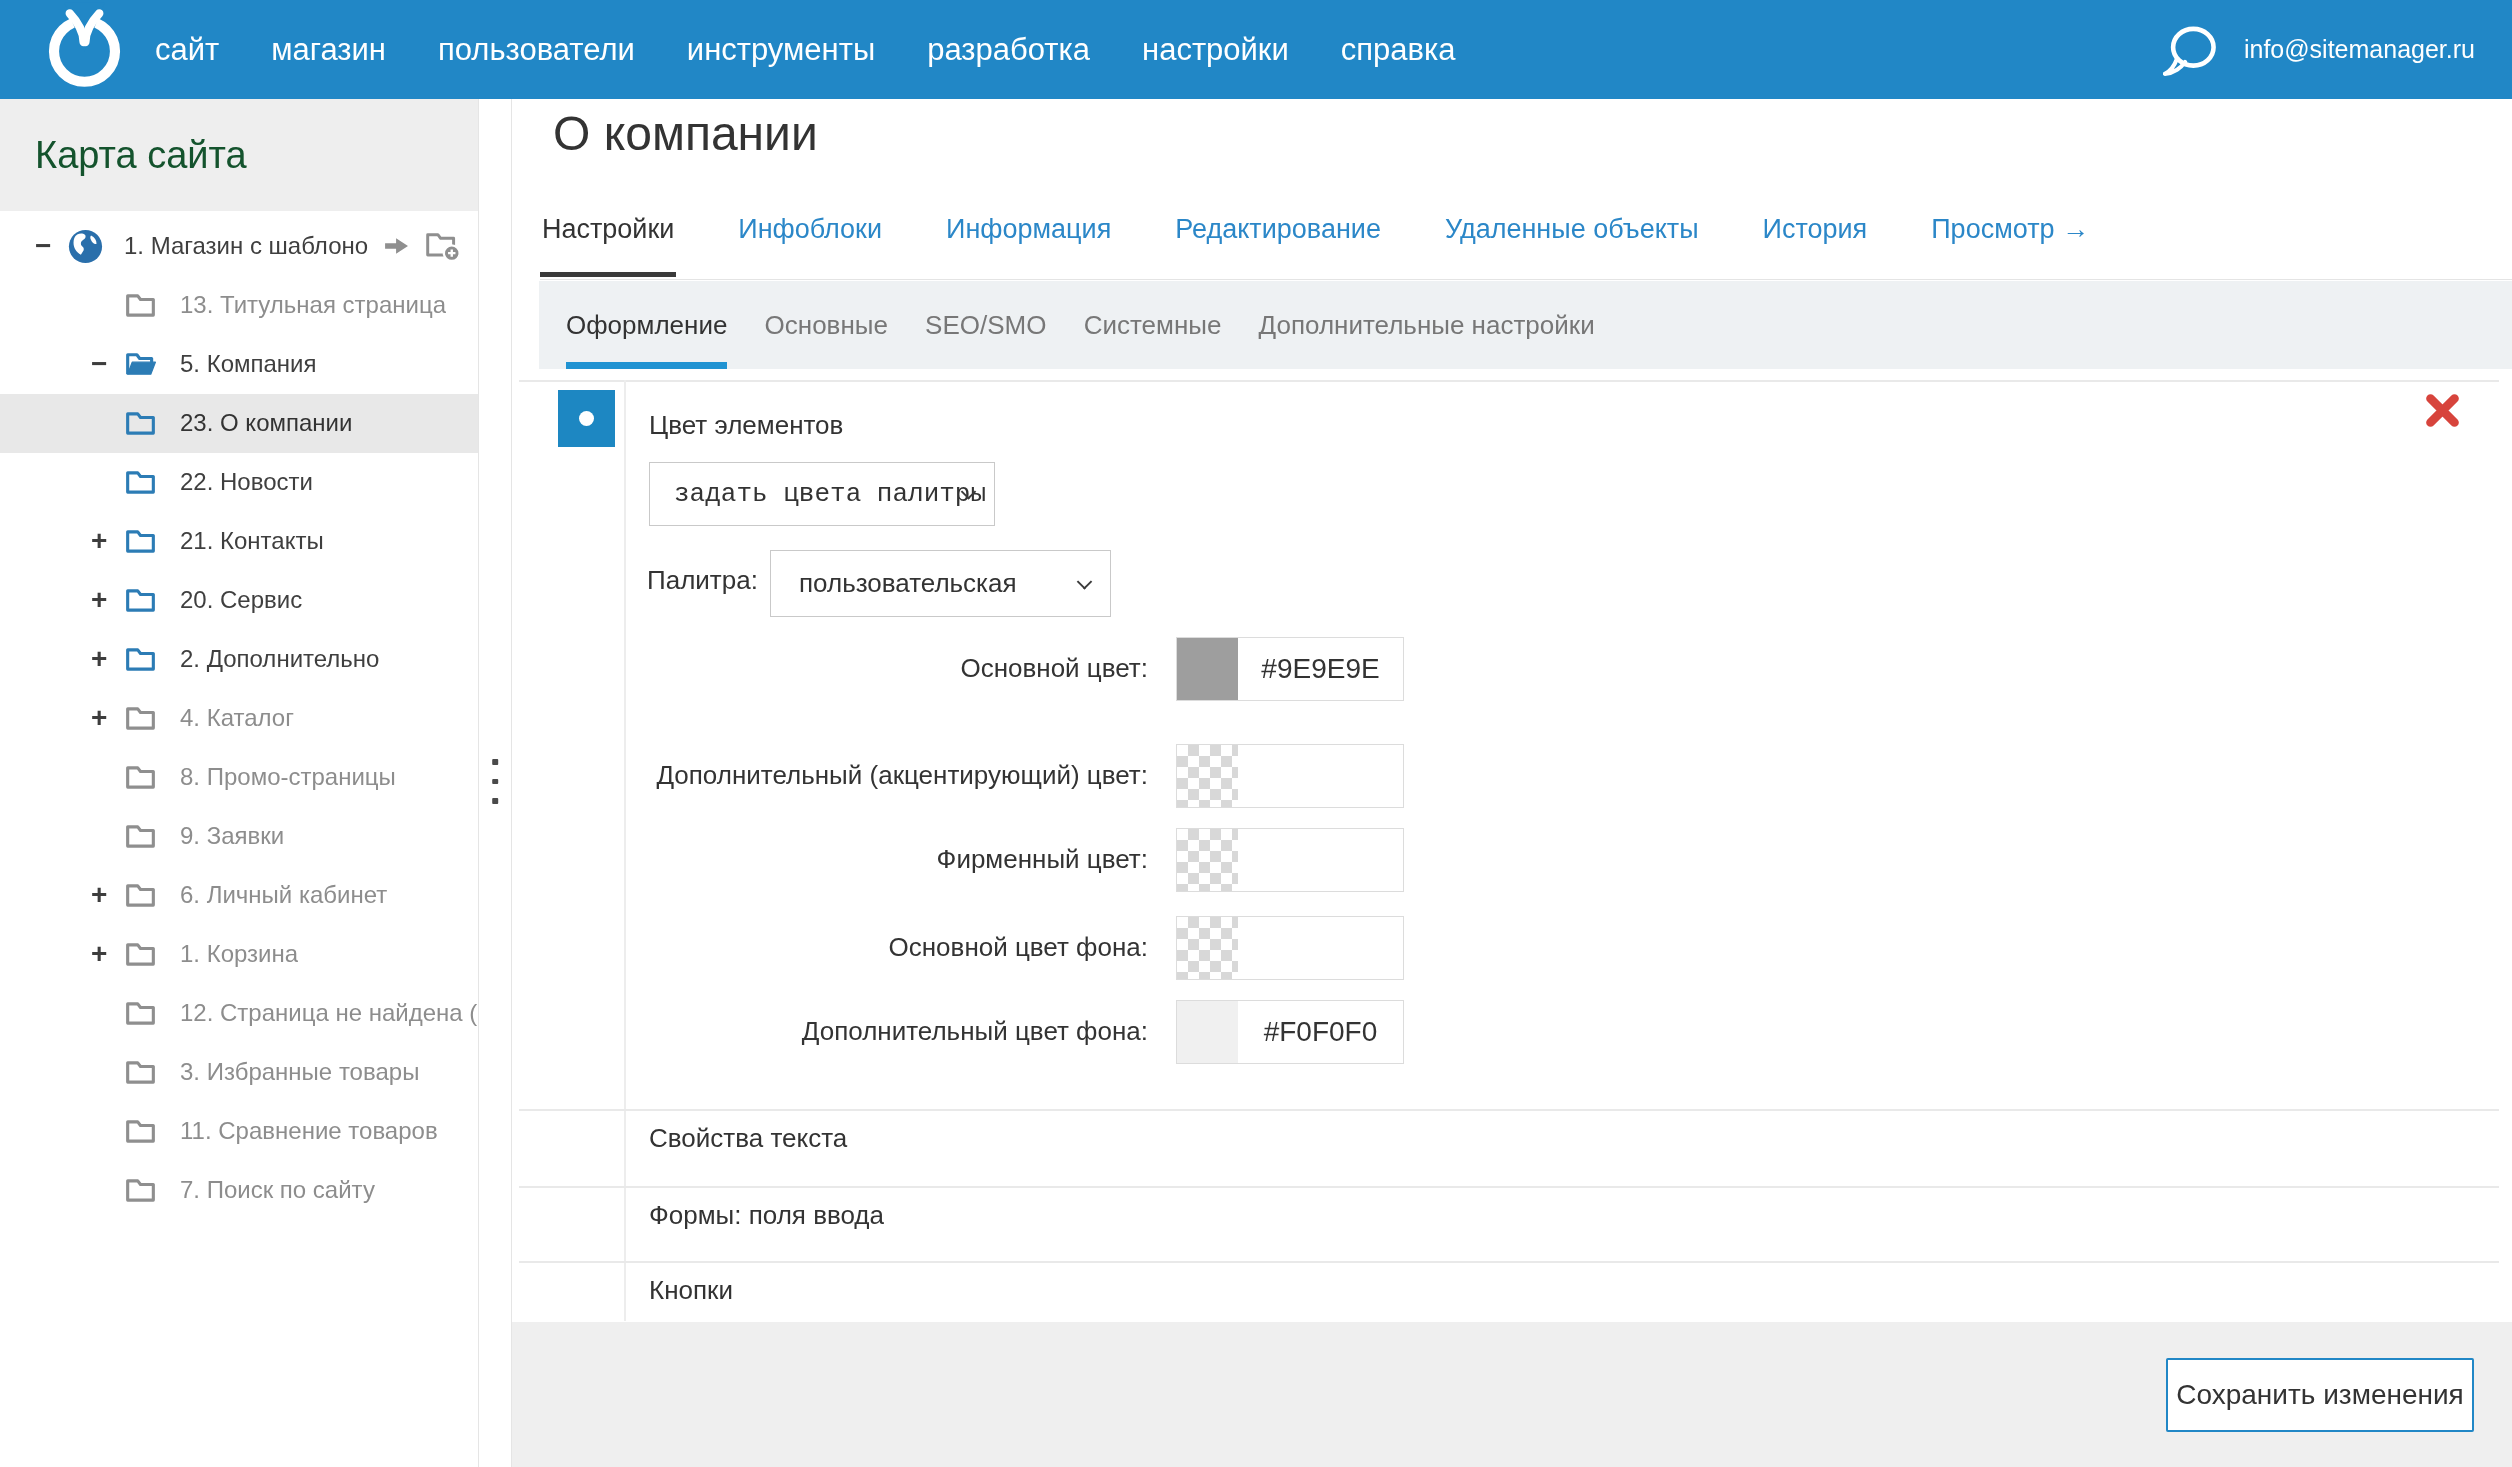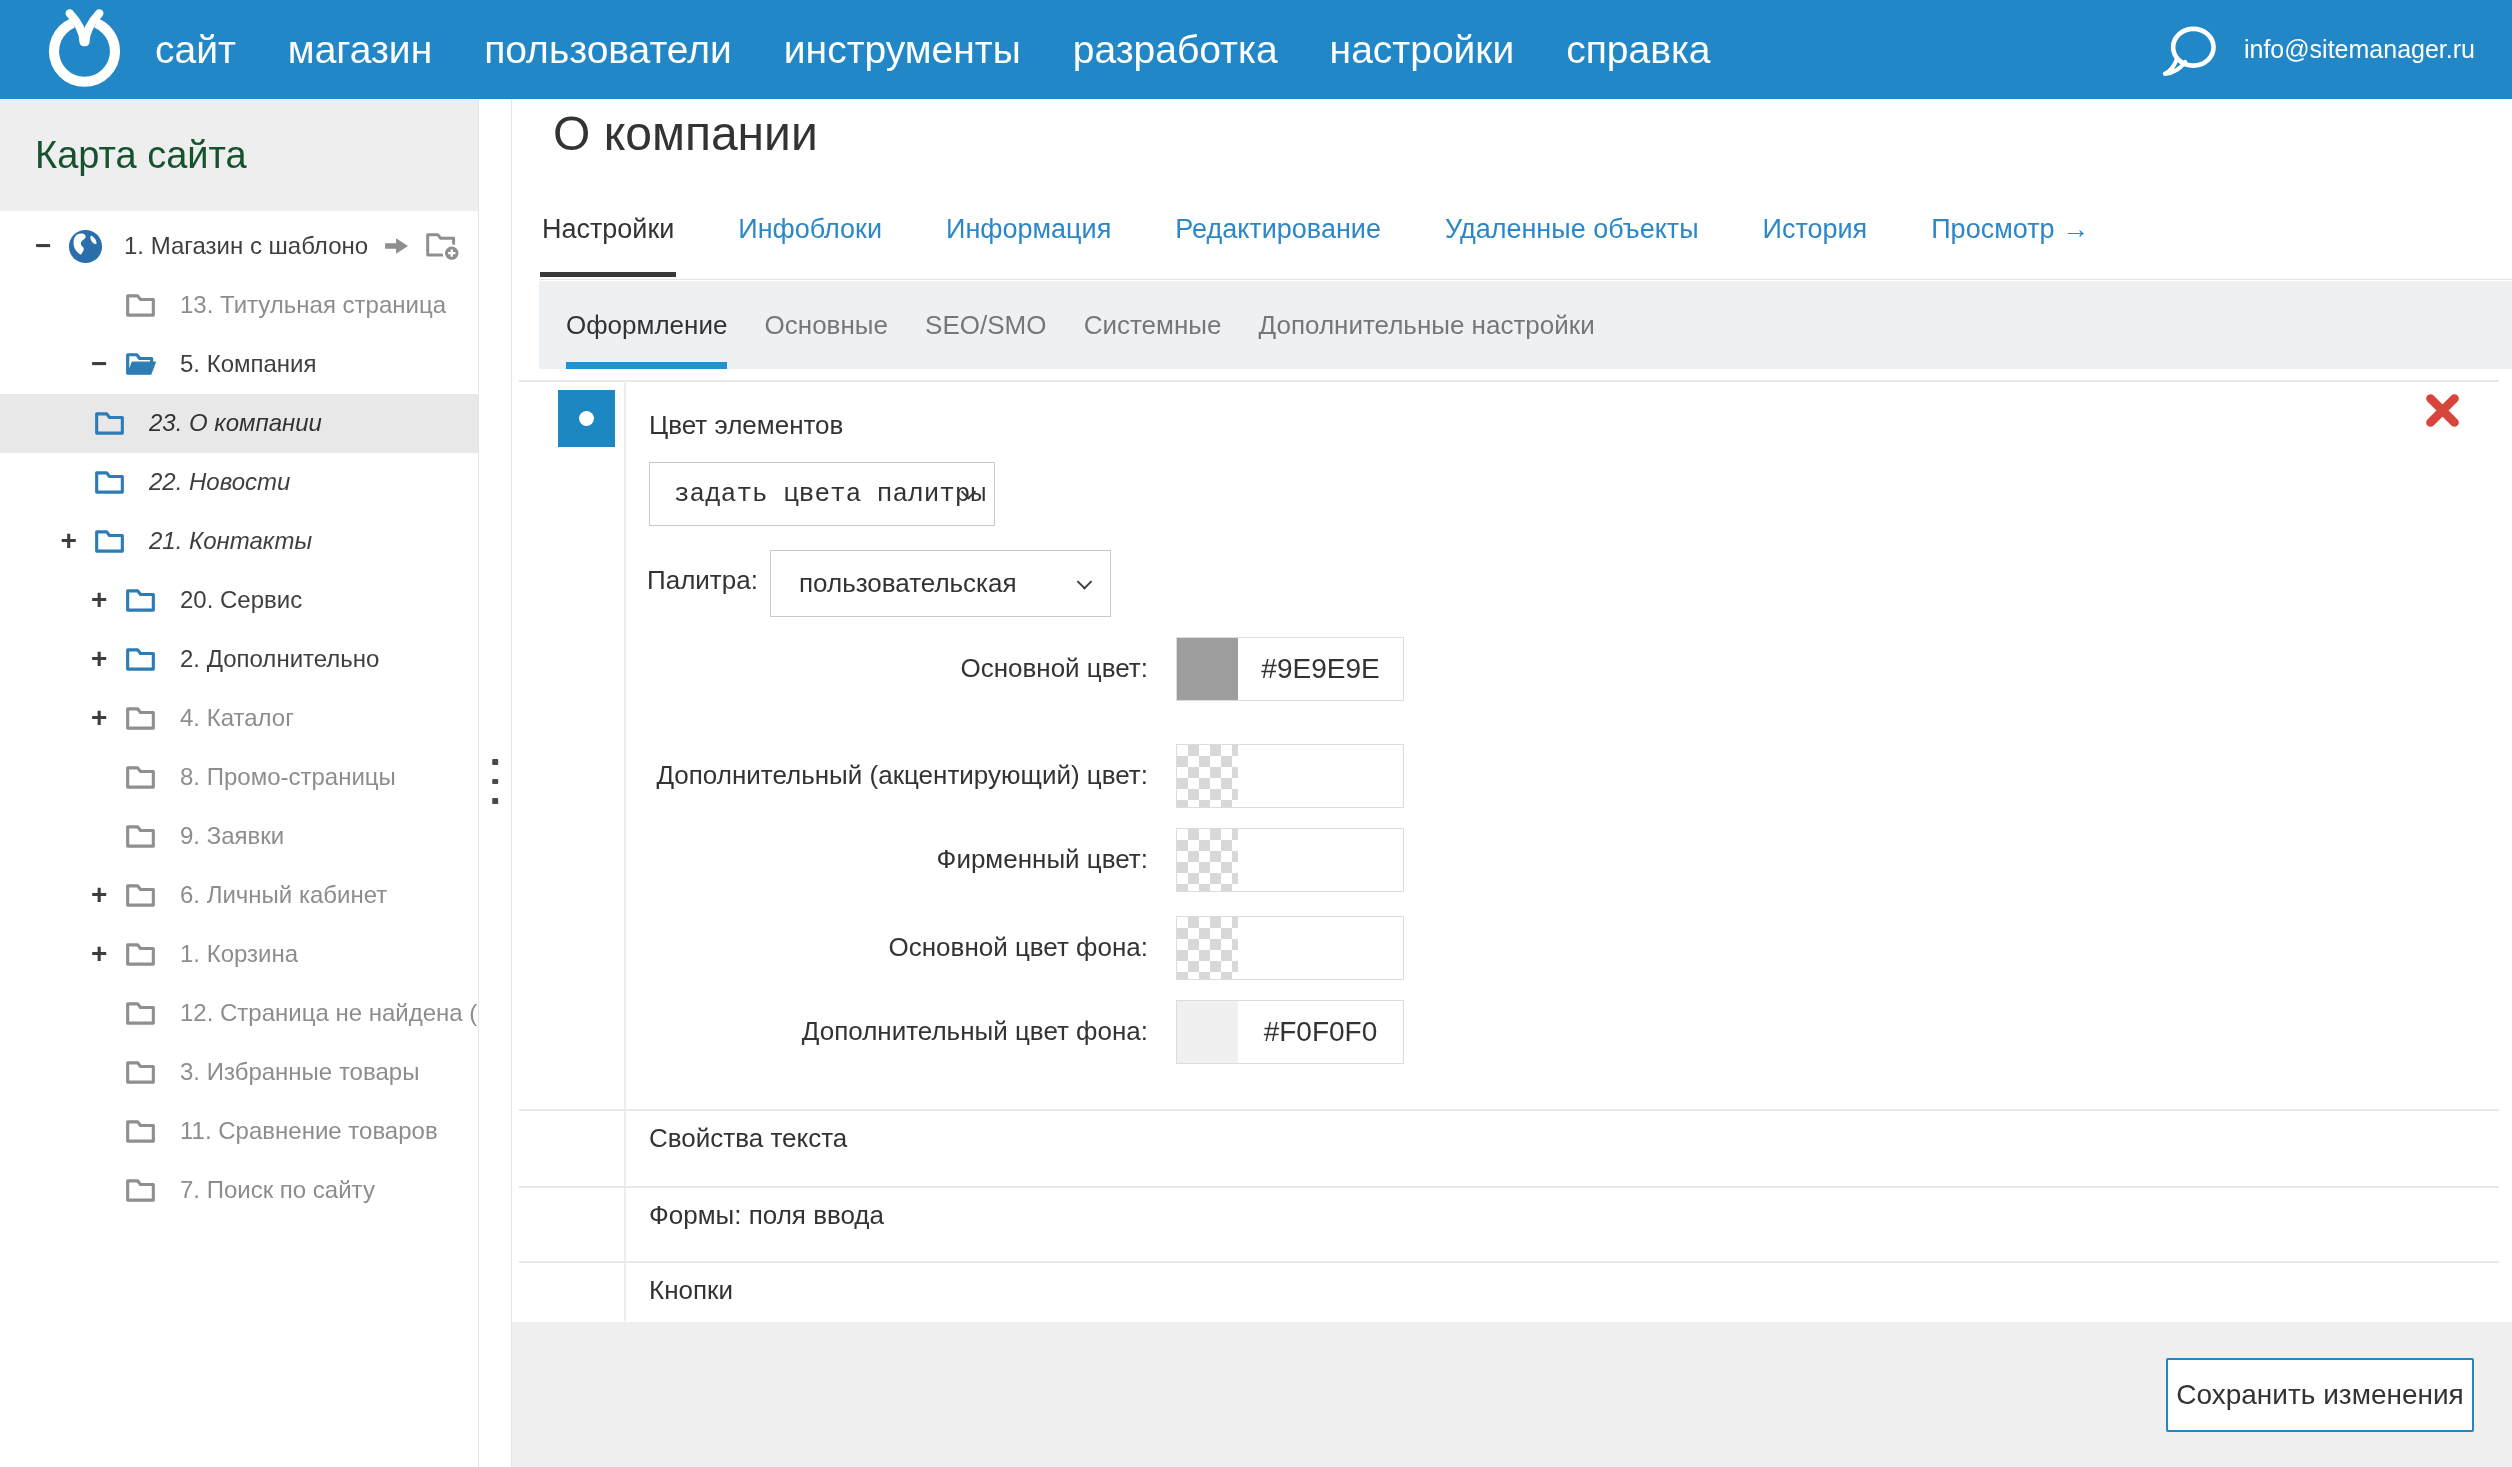--- a/index.html
+++ b/index.html
@@ -8,34 +8,34 @@
     width:2512px; height:1467px; position:relative; overflow:hidden;
     background:#fff; font-family:"Liberation Sans", sans-serif;
   }
   svg.defs { position:absolute; width:0; height:0; }
 
   
   .topnav { position:absolute; left:0; top:0; width:2512px; height:99px;
     background:#2187c6; display:flex; align-items:center; }
   .logo { margin-left:42px; flex:none; cursor:pointer; }
   .navitems { display:flex; margin-left:28px; gap:52px; }
-  .navitems a { color:#fff; font-size:39px; text-decoration:none; cursor:pointer; white-space:nowrap; }
+  .navitems a { color:#fff; font-size:31px; text-decoration:none; cursor:pointer; white-space:nowrap; }
   .nav-right { margin-left:auto; margin-right:37px; display:flex; align-items:center; gap:24px; }
   .email { color:#fff; font-size:25px; cursor:pointer; }
 
   
   .sidebar { position:absolute; left:0; top:99px; width:478px; height:1368px; background:#fff; overflow:hidden; }
   .sb-head { height:112px; background:#eeeeee; display:flex; align-items:center; padding-left:35px; }
   .sb-head h2 { margin:0; font-size:38px; font-weight:400; color:#14532d; }
   .tree { padding-top:5.6px; }
   .trow { width:478px; height:59px; display:flex; align-items:center; font-size:24px; color:#3f3f3f; cursor:pointer; }
   .trow .toggle { width:33px; flex:none; font-size:28px; font-weight:700; color:#3d3d3d; }
   .trow .ticon { width:56px; flex:none; display:flex; align-items:center; }
   .trow .tlabel { white-space:nowrap; overflow:hidden; }
-  .lvl1 { padding-left:35px; } .lvl2 { padding-left:91px; } .lvl3 { padding-left:60px;font-style:italic; }
+  .lvl1 { padding-left:35px; } .lvl2 { padding-left:91px; } .lvl3 { padding-left:91px; }
   .trow.gray { color:#8d8d8d; }
   .trow.sel { background:#e8e8e8; color:#333; }
   .blueic { color:#2c7cb5; } .grayic { color:#8f8f8f; }
   .rooticons { display:flex; align-items:center; margin-left:15px; gap:13px; flex:none; }
 
   
   .gutter { position:absolute; left:478px; top:99px; bottom:0; width:34px; background:#fff;
     border-left:1.9px solid #e5e5e5; border-right:1.9px solid #e5e5e5; cursor:col-resize; }
   .dots { position:absolute; left:50%; transform:translateX(-50%); top:660px; display:flex; flex-direction:column; gap:14px; }
   .dots i { width:5.6px; height:5.6px; background:#4a4a4a; border-radius:0.9px; }

